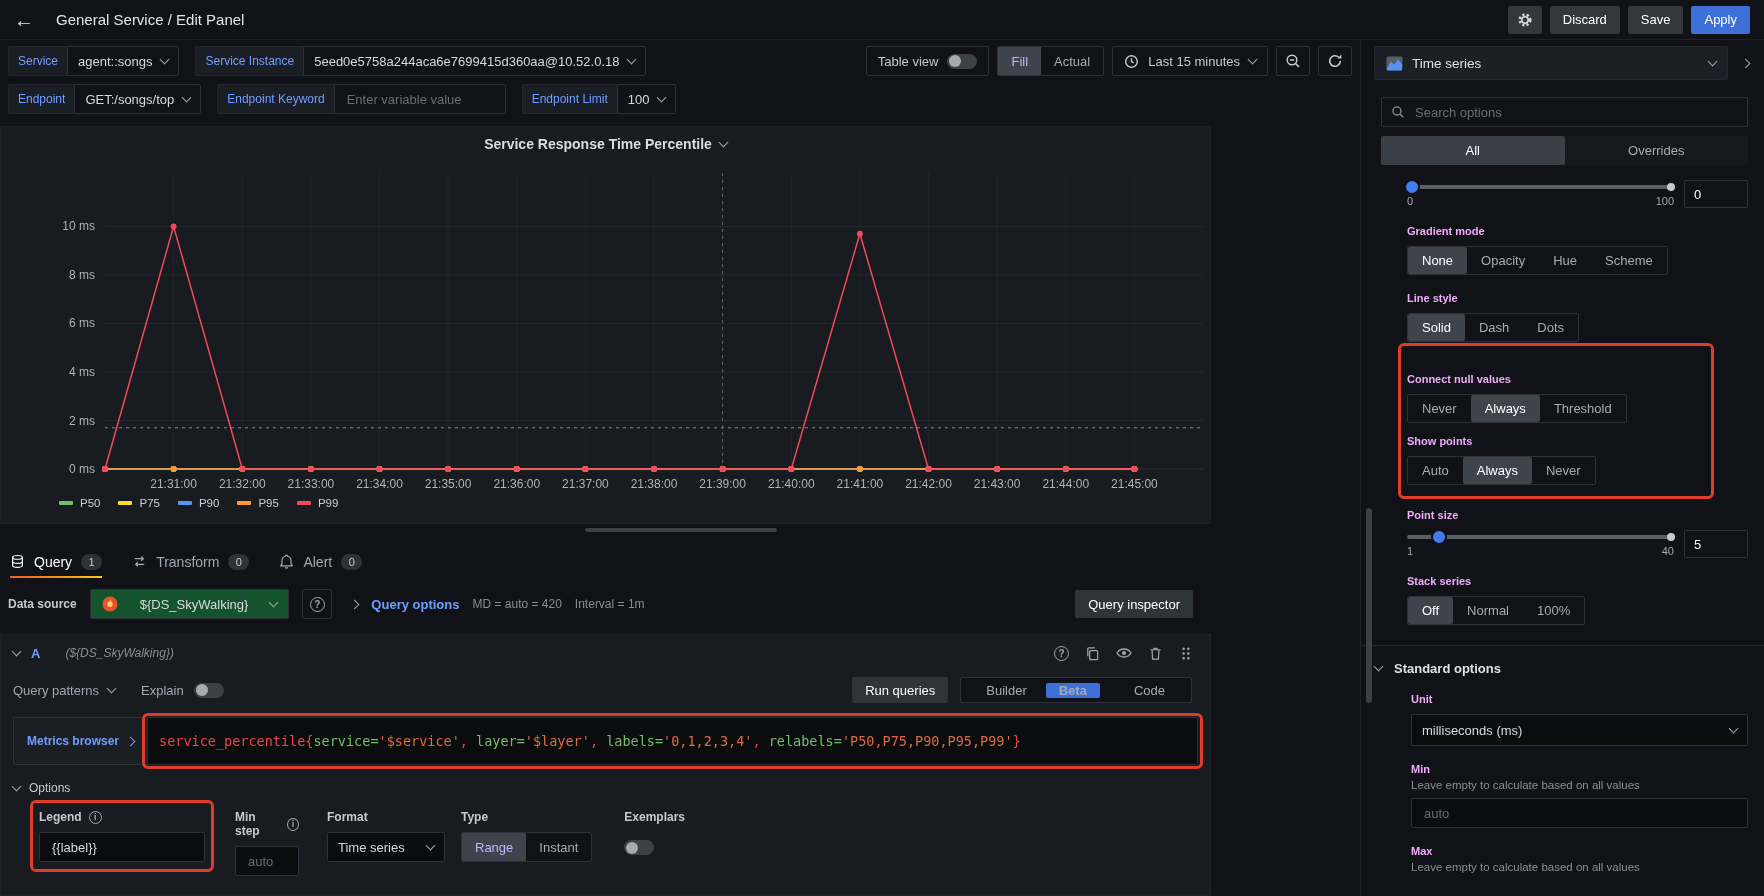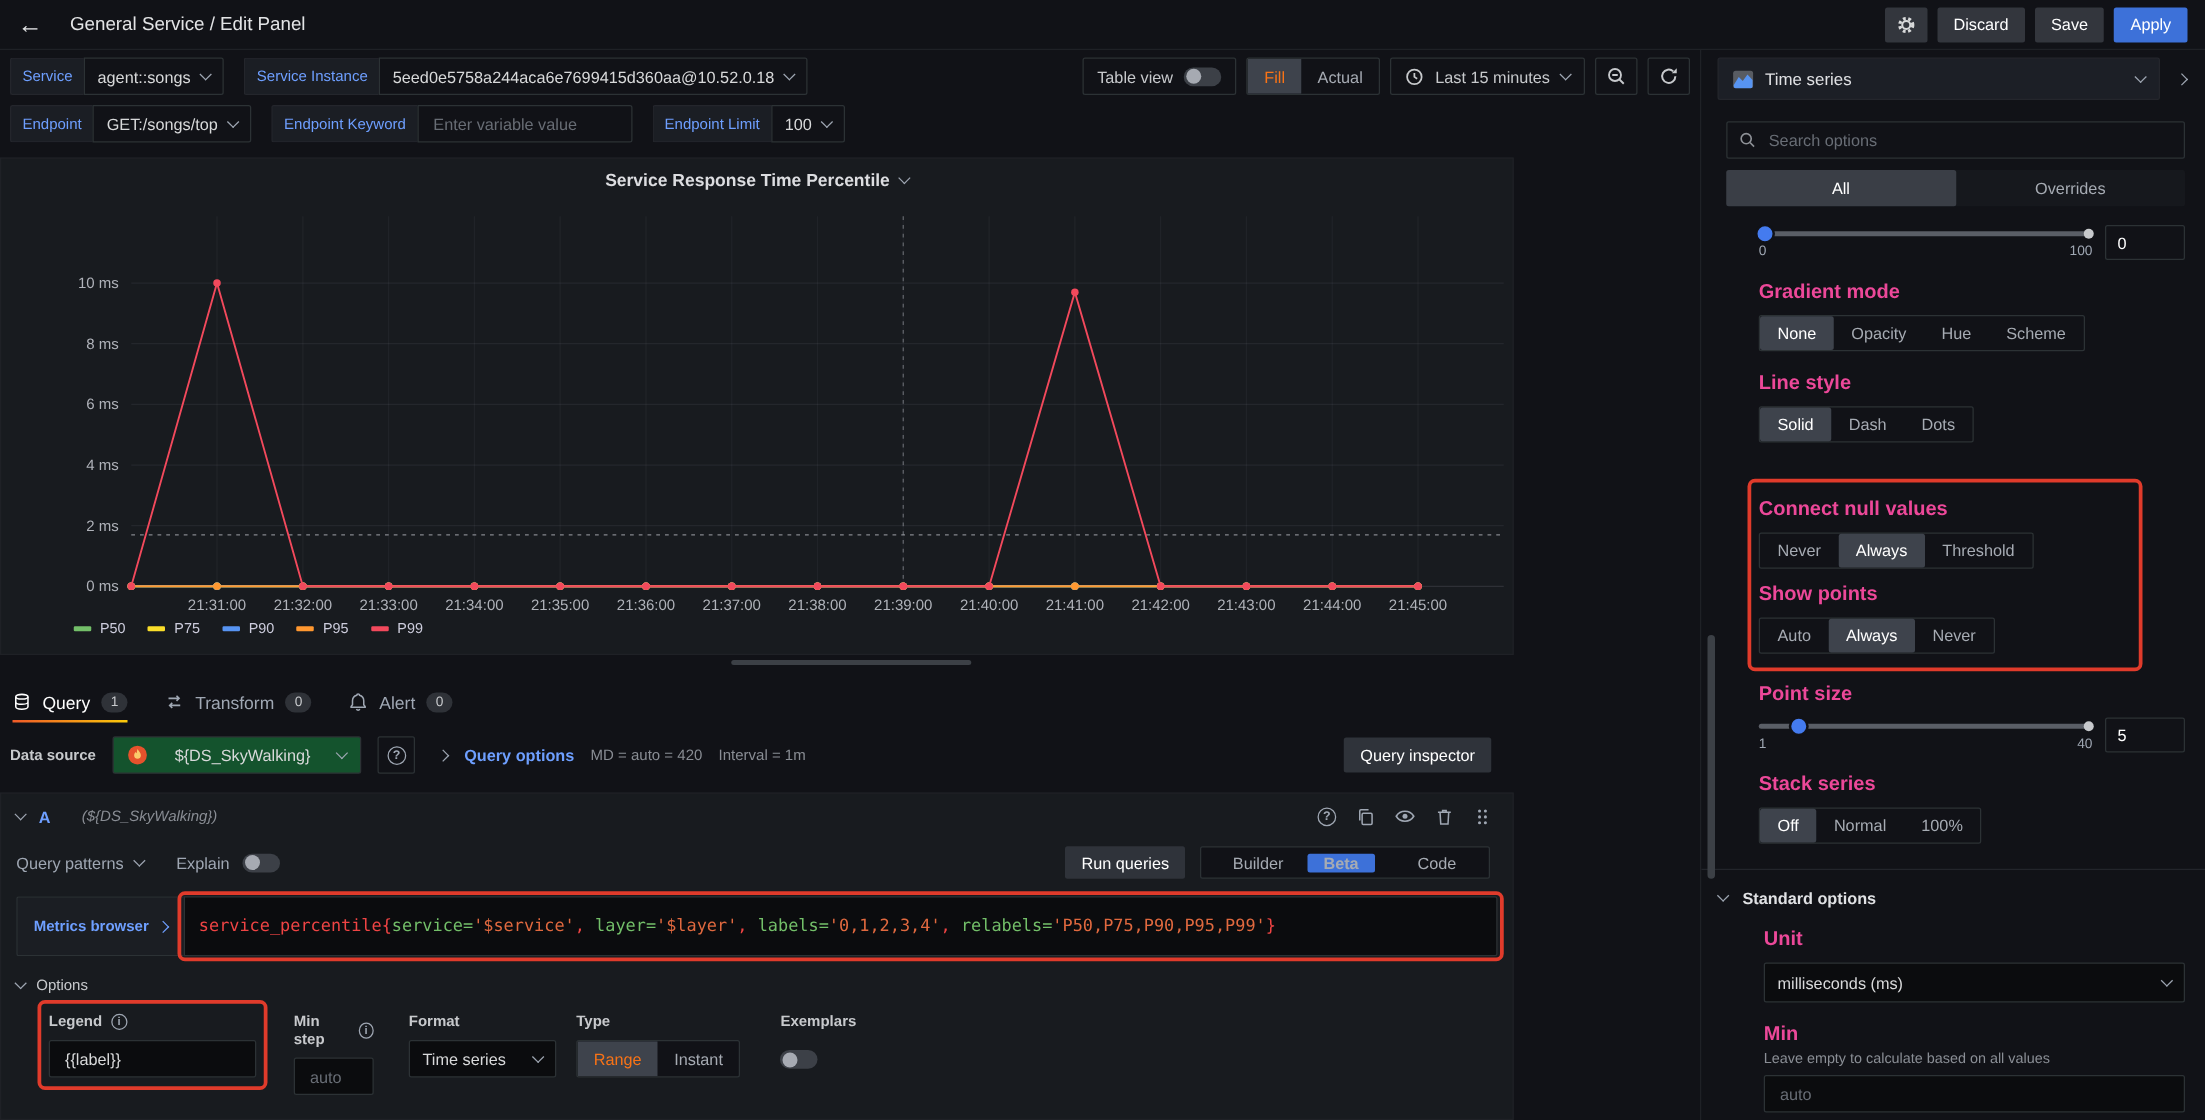--- a/index.html
+++ b/index.html
@@ -25,21 +25,21 @@
   .chev{width:7px;height:7px;border-right:1.5px solid #9fa7b3;border-bottom:1.5px solid #9fa7b3;transform:rotate(45deg);margin-top:-4px;flex:none}
   .chev.right{transform:rotate(-45deg);margin-top:0}
   .chev.blue{border-color:#6e9fff}
   
   .toolbar{position:absolute;top:46px;right:412px;display:flex;gap:8px;height:30px}
   .chipbox{display:flex;align-items:center;gap:9px;padding:0 11px;border:1px solid #2c3235;border-radius:2px;font-size:13px;color:#c7c9cc;background:#111217}
   .switch{position:relative;width:30px;height:15px;border-radius:8px;background:#3c4047;flex:none}
   .switch::after{content:"";position:absolute;left:2px;top:1.5px;width:12px;height:12px;border-radius:50%;background:#a6aab2}
   .seg{display:flex;align-items:stretch;border:1px solid #2c3235;border-radius:2px;background:#111217;overflow:hidden}
   .seg span{display:flex;align-items:center;padding:0 13px;font-size:13px;color:#a6abb3}
-  .seg .on{background:#3e434c;color:#f97316;font-weight:500}
+  .seg .on{background:#3e434c;color:#c4b5fd;font-weight:500}
   .sqbtn{width:34px;display:flex;align-items:center;justify-content:center;border:1px solid #2c3235;border-radius:2px;background:#111217}
   
   .chart-panel{position:absolute;left:0;top:126px;width:1211px;height:398px;background:#181b1f;border:1px solid #1f2126}
   .chart-title{position:absolute;top:9px;width:100%;display:flex;justify-content:center;align-items:center;gap:8px;font-size:14px;font-weight:700;color:#dcdde0}
   #chart-svg{position:absolute;left:0;top:0}
   .legend{position:absolute;left:58px;top:370px;display:flex;gap:18px;font-size:11.5px;color:#ccccdc}
   .litem{display:flex;align-items:center;cursor:pointer}
   .sw{width:14px;height:4px;border-radius:1px;margin-right:7px}
   .hthumb{position:absolute;left:585px;top:528px;width:192px;height:4px;background:#3c4046;border-radius:2px}
   
@@ -89,32 +89,32 @@
   .sidebar{position:absolute;left:1360px;top:40px;width:404px;height:856px;background:#111217;border-left:1px solid #1f2126;overflow:hidden}
   .sb-head{display:flex;align-items:center;gap:4px;margin:6px 6px 0 13px}
   .sb-select{flex:1;display:flex;align-items:center;gap:9px;height:34px;padding:0 11px;background:#1c1f26;border:1px solid #24262c;border-radius:2px;font-size:13.5px;color:#e0e1e4;font-weight:500;cursor:pointer}
   .sb-collapse{width:26px;display:flex;justify-content:center;cursor:pointer}
   .sb-search{margin:17px 16px 0 20px;display:flex;align-items:center;gap:8px;height:30px;padding:0 9px;background:#111217;border:1px solid #2c3235;border-radius:2px}
   .sb-search input{flex:1;background:transparent;border:none;outline:none;color:#d8d9da;font-size:13px;font-family:inherit}
   .sb-tabs{margin:9px 16px 0 20px;display:flex;height:29px;background:#16181d;border-radius:2px}
   .sb-tab{flex:1;display:flex;align-items:center;justify-content:center;font-size:13px;color:#a6abb3;cursor:pointer}
   .sb-tab.on{background:#3a3e46;color:#fff;border-radius:2px;font-weight:500}
   .sb-fields{padding:0 16px 0 46px}
-  .flabel{font-size:16px;font-weight:600;color:#ec4899;margin:17px 0 9px}
+  .flabel{font-size:11px;font-weight:600;color:#f0abfc;margin:17px 0 9px}
   .slider{display:flex;gap:10px;align-items:flex-start}
   .tcol{flex:1;padding-top:5px}
   .track{position:relative;height:4px;background:#5a5e66;border-radius:2px}
   .dotR{position:absolute;right:-1px;top:-2px;width:8px;height:8px;background:#c7c9cc;border-radius:50%}
   .handle{position:absolute;top:-6px;width:16px;height:16px;border-radius:50%;background:#447bef;border:2px solid #111217}
   .slabels{display:flex;justify-content:space-between;margin-top:6px;font-size:11px;color:#9fa7b3}
   .sval{width:64px;height:28px;display:flex;align-items:center;padding:0 9px;background:#111217;border:1px solid #2c3235;border-radius:2px;font-size:13px;color:#fff}
   .rgroup{display:inline-flex;align-items:center;border:1px solid #2c3235;border-radius:2px;background:#111217}
   .rgroup span{padding:6px 14px;font-size:13px;color:#a6abb3;cursor:pointer;white-space:nowrap}
   .rgroup .on{background:#3e434c;color:#fff;font-weight:500;border-radius:2px}
-  .red-wrap{position:relative;margin-top:32px;padding:1px 0 14px}
+  .red-wrap{position:relative;margin-top:4px;padding:15px 0 14px}
   .red-wrap::before{content:"";position:absolute;left:-9px;right:34px;top:-3px;bottom:0;border:3px solid #e03b2b;border-radius:6px;pointer-events:none}
   .red-wrap .flabel{margin-top:12px}
   .sb-divider{margin-top:20px;border-top:1px solid #23252b}
   .sb-section{display:flex;align-items:center;gap:12px;margin:15px 0 0 14px;font-size:13px;font-weight:700;color:#e0e1e4}
   .sb-fields2{padding:0 16px 0 50px}
   .hint{font-size:11.5px;color:#8a8e95;margin:4px 0 7px}
   .sb-scroll{position:absolute;left:5px;top:468px;width:6px;height:195px;background:#3c4046;border-radius:3px}
   .ic{flex:none}
 </style>
 </head>

